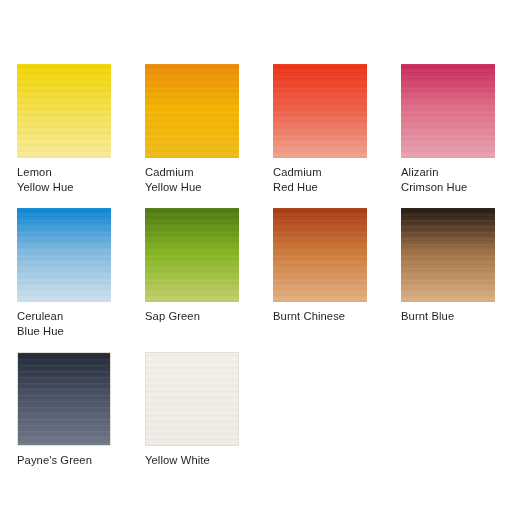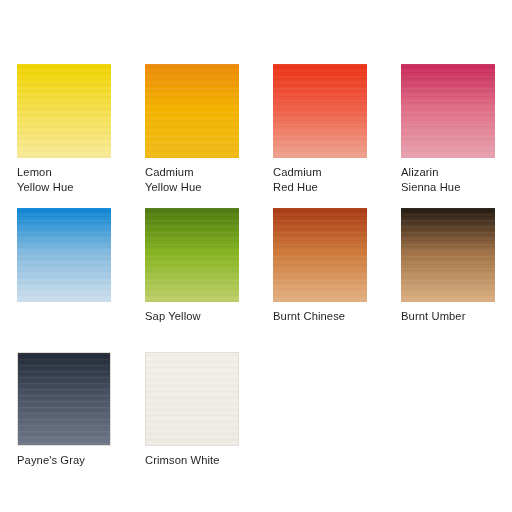--- a/index.html
+++ b/index.html
@@ -91,39 +91,41 @@
 Yellow Hue</div>
       </div>
       <div class="swatch-cell">
         <div class="swatch-chip" style="background: linear-gradient(rgb(236, 51, 22) 0%, rgb(240, 96, 72) 48%, rgb(240, 164, 145) 100%);"></div>
         <div class="swatch-label">Cadmium
 Red Hue</div>
       </div>
       <div class="swatch-cell">
         <div class="swatch-chip" style="background: linear-gradient(rgb(201, 40, 90) 0%, rgb(224, 112, 136) 48%, rgb(233, 163, 176) 100%);"></div>
         <div class="swatch-label">Alizarin
-Sienna Hue</div>
+Crimson Hue</div>
       </div>
       <div class="swatch-cell">
         <div class="swatch-chip" style="background: linear-gradient(rgb(11, 134, 212) 0%, rgb(133, 187, 223) 48%, rgb(207, 224, 238) 100%);"></div>
+        <div class="swatch-label">Cerulean
+Blue Hue</div>
       </div>
       <div class="swatch-cell">
         <div class="swatch-chip" style="background: linear-gradient(rgb(77, 122, 16) 0%, rgb(134, 181, 34) 48%, rgb(194, 208, 106) 100%);"></div>
-        <div class="swatch-label">Sap Yellow</div>
+        <div class="swatch-label">Sap Green</div>
       </div>
       <div class="swatch-cell">
         <div class="swatch-chip" style="background: linear-gradient(rgb(170, 58, 18) 0%, rgb(207, 124, 60) 48%, rgb(228, 177, 131) 100%);"></div>
         <div class="swatch-label">Burnt Chinese</div>
       </div>
       <div class="swatch-cell">
         <div class="swatch-chip" style="background: linear-gradient(rgb(35, 26, 18) 0%, rgb(163, 115, 71) 48%, rgb(220, 177, 132) 100%);"></div>
-        <div class="swatch-label">Burnt Umber</div>
+        <div class="swatch-label">Burnt Blue</div>
       </div>
       <div class="swatch-cell">
         <div class="swatch-chip has-border" style="background: linear-gradient(rgb(35, 42, 56) 0%, rgb(75, 84, 101) 48%, rgb(110, 120, 136) 100%);"></div>
-        <div class="swatch-label">Payne's Gray</div>
+        <div class="swatch-label">Payne's Green</div>
       </div>
       <div class="swatch-cell">
         <div class="swatch-chip has-border" style="background: linear-gradient(rgb(243, 240, 234) 0%, rgb(241, 238, 232) 48%, rgb(239, 236, 229) 100%);"></div>
-        <div class="swatch-label">Crimson White</div>
+        <div class="swatch-label">Yellow White</div>
       </div>
     </div>
 </div>
 
 </body></html>

